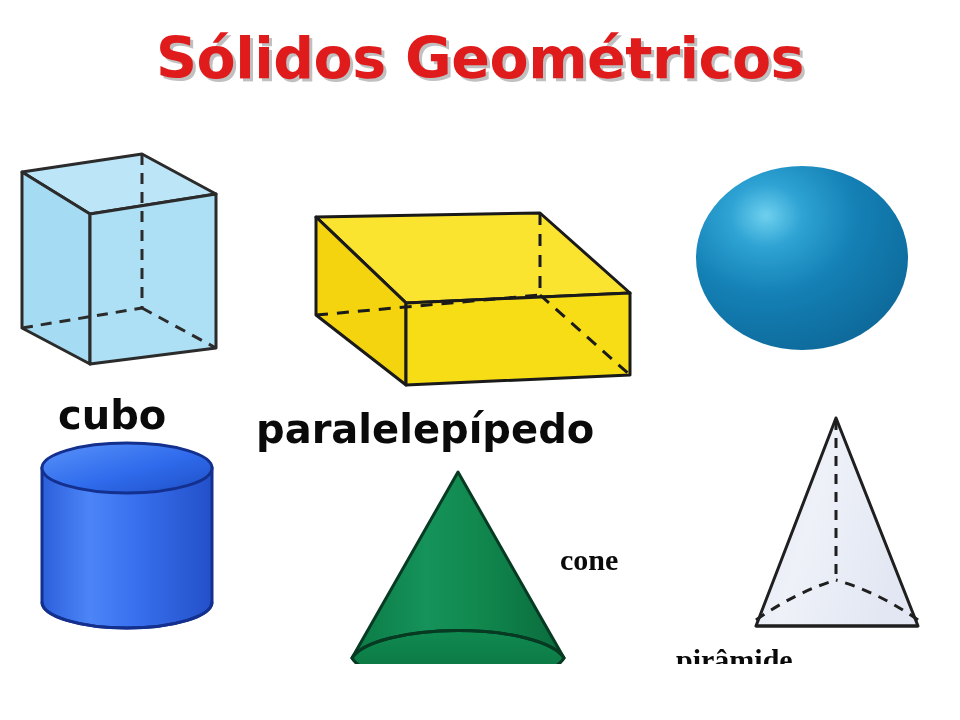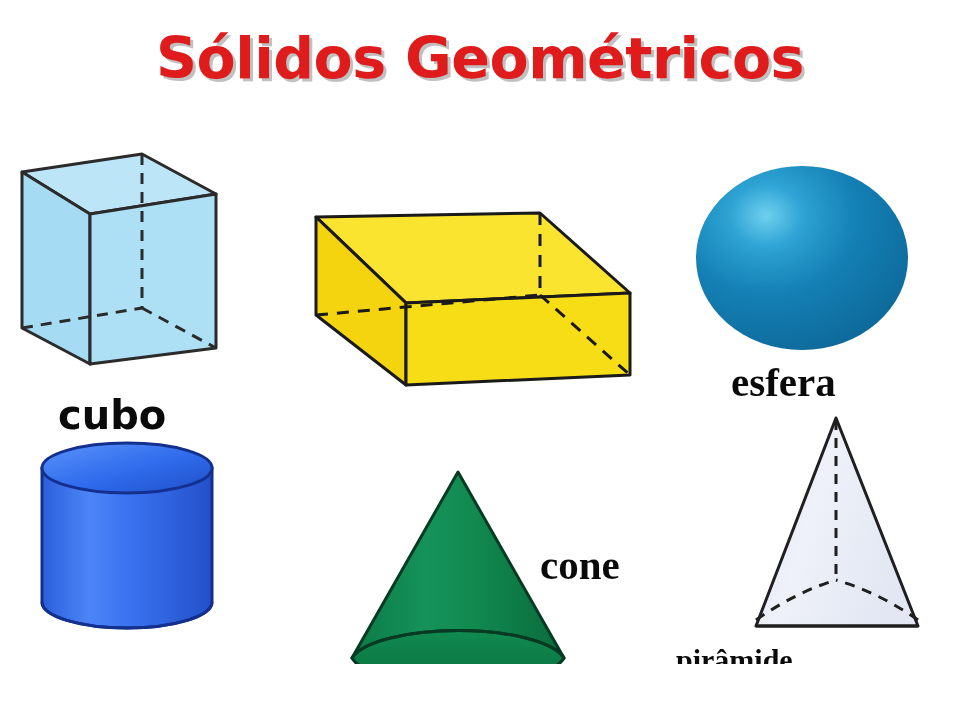--- a/index.html
+++ b/index.html
@@ -52,21 +52,21 @@
   }
   .label-serif {
     font-family: "Liberation Serif", "DejaVu Serif", serif;
     font-weight: bold;
   }
 
   #label-cubo            { left: 58px;  top: 395px; font-size: 40px; }
   #label-paralelepipedo  { left: 256px; top: 409px; font-size: 40px; }
   #label-esfera          { left: 731px; top: 362px; font-size: 41px; }
   #label-cilindro        { left: 44px;  top: 645px; font-size: 40px; }
-  #label-cone            { left: 540px; top: 545px; font-size: 41px; }
+  #label-cone            { left: 560px; top: 545px; font-size: 30px; }
   #label-piramide        { left: 676px; top: 645px; font-size: 30px; text-align: center; }
 
   
   #fig-cubo           { left: 14px;  top: 152px; }
   #fig-paralelepipedo { left: 290px; top: 195px; }
   #fig-esfera         { left: 694px; top: 163px; }
   #fig-cilindro       { left: 38px;  top: 442px; }
   #fig-cone           { left: 338px; top: 468px; }
   #fig-piramide       { left: 746px; top: 414px; }
 </style>
@@ -106,35 +106,35 @@
 
       <polygon points="116,108 340,98 340,180 116,190" fill="#F7DD16" stroke="#1a1a1a" stroke-width="3" stroke-linejoin="round"></polygon>
 
       <g stroke="#1a1a1a" stroke-width="3" fill="none" stroke-dasharray="12 9" stroke-linecap="butt">
         <line x1="250" y1="18" x2="250" y2="100"></line>
         <line x1="26" y1="120" x2="250" y2="100"></line>
         <line x1="250" y1="100" x2="340" y2="180"></line>
       </g>
     </svg>
   </div>
+  <div class="label label-sans" id="label-paralelepipedo">paralelepípedo</div>
 
   <div class="figure" id="fig-esfera">
     <svg width="216" height="190" viewBox="0 0 216 190">
       <defs>
         <radialGradient id="sphereGrad" cx="33%" cy="27%" r="78%">
           <stop offset="0%" stop-color="#6FD0EE"></stop>
           <stop offset="22%" stop-color="#2EA3D4"></stop>
           <stop offset="55%" stop-color="#1480B5"></stop>
           <stop offset="100%" stop-color="#0E6A9B"></stop>
         </radialGradient>
       </defs>
       <ellipse cx="108" cy="95" rx="106" ry="92" fill="url(#sphereGrad)"></ellipse>
     </svg>
   </div>
-  <div class="label label-serif" id="label-esfera">esfera</div>
 
   <div class="figure" id="fig-cilindro">
     <svg width="178" height="190" viewBox="0 0 178 190">
       <defs>
         <linearGradient id="cylBody" x1="0" y1="0" x2="1" y2="0">
           <stop offset="0%" stop-color="#2B5FDB"></stop>
           <stop offset="28%" stop-color="#4C85F7"></stop>
           <stop offset="52%" stop-color="#3A72F0"></stop>
           <stop offset="100%" stop-color="#2350C9"></stop>
         </linearGradient>

